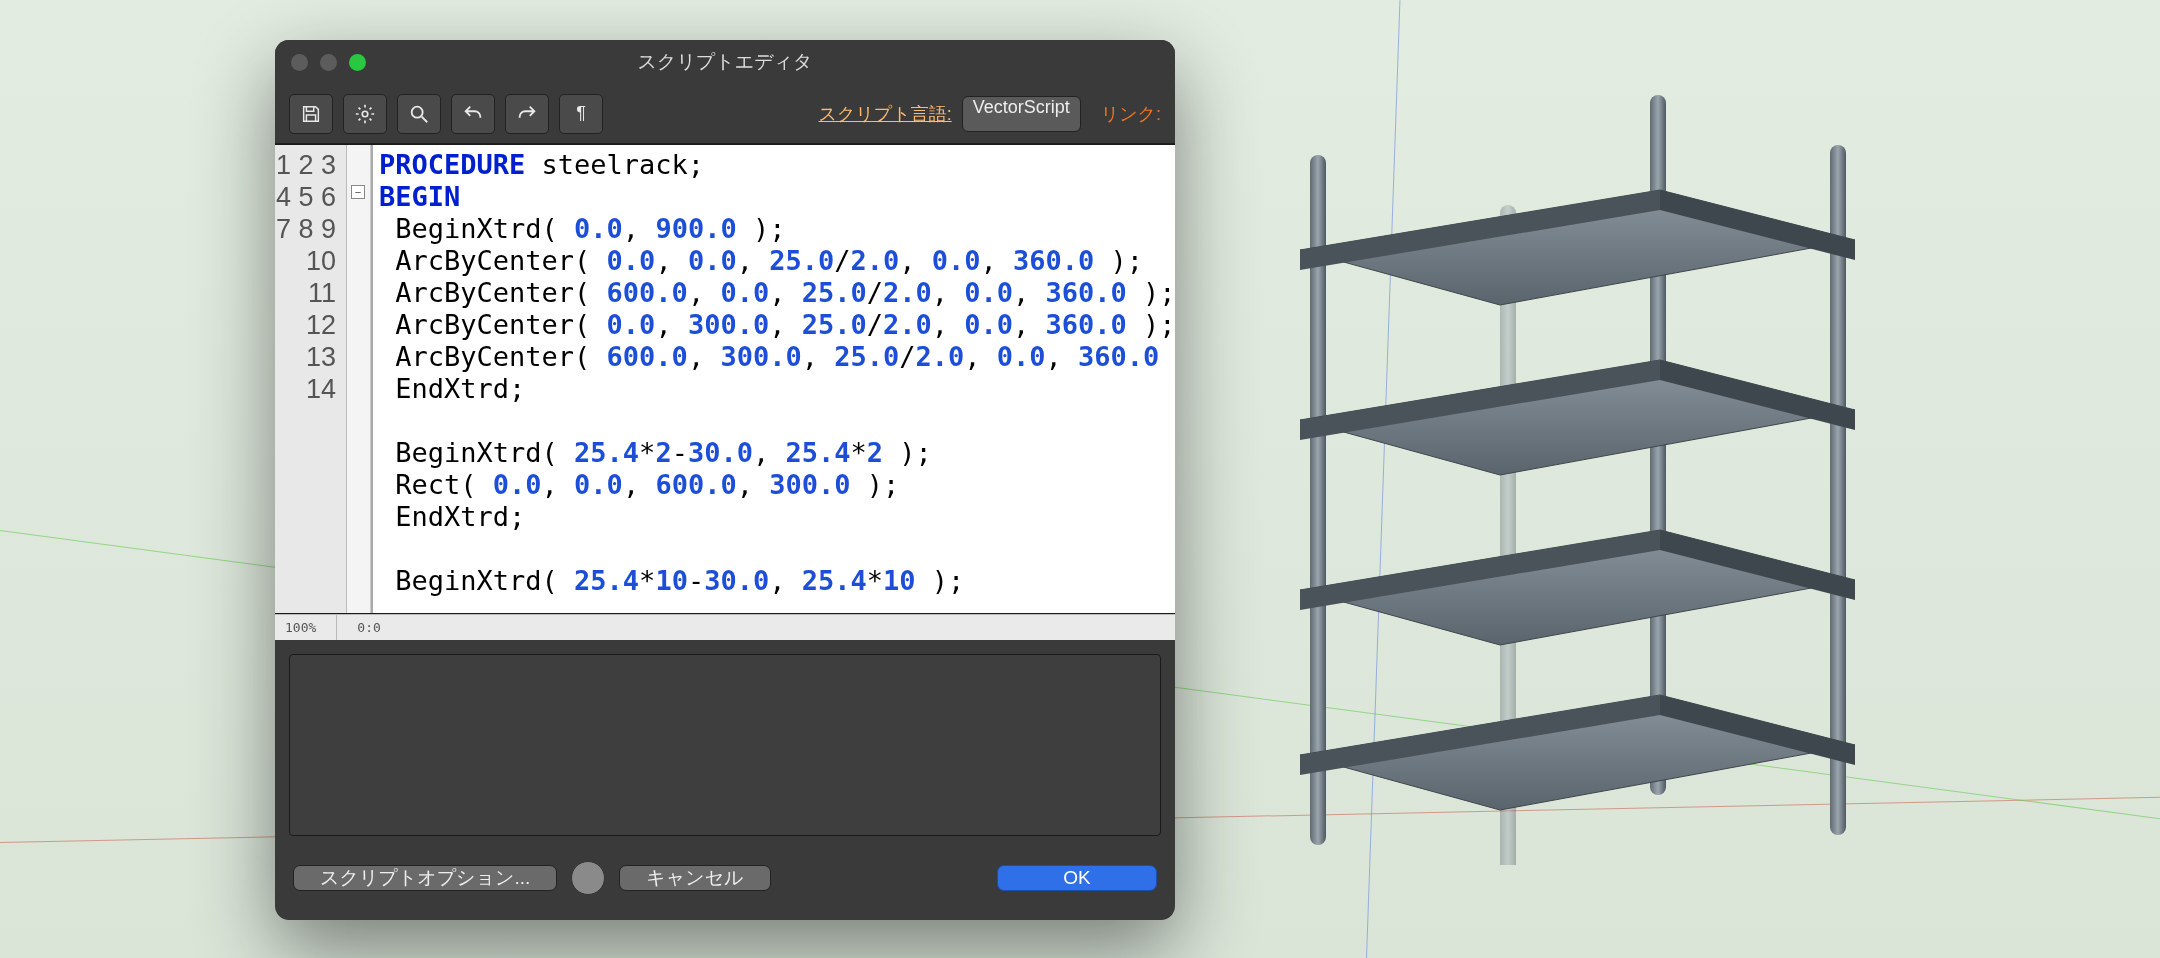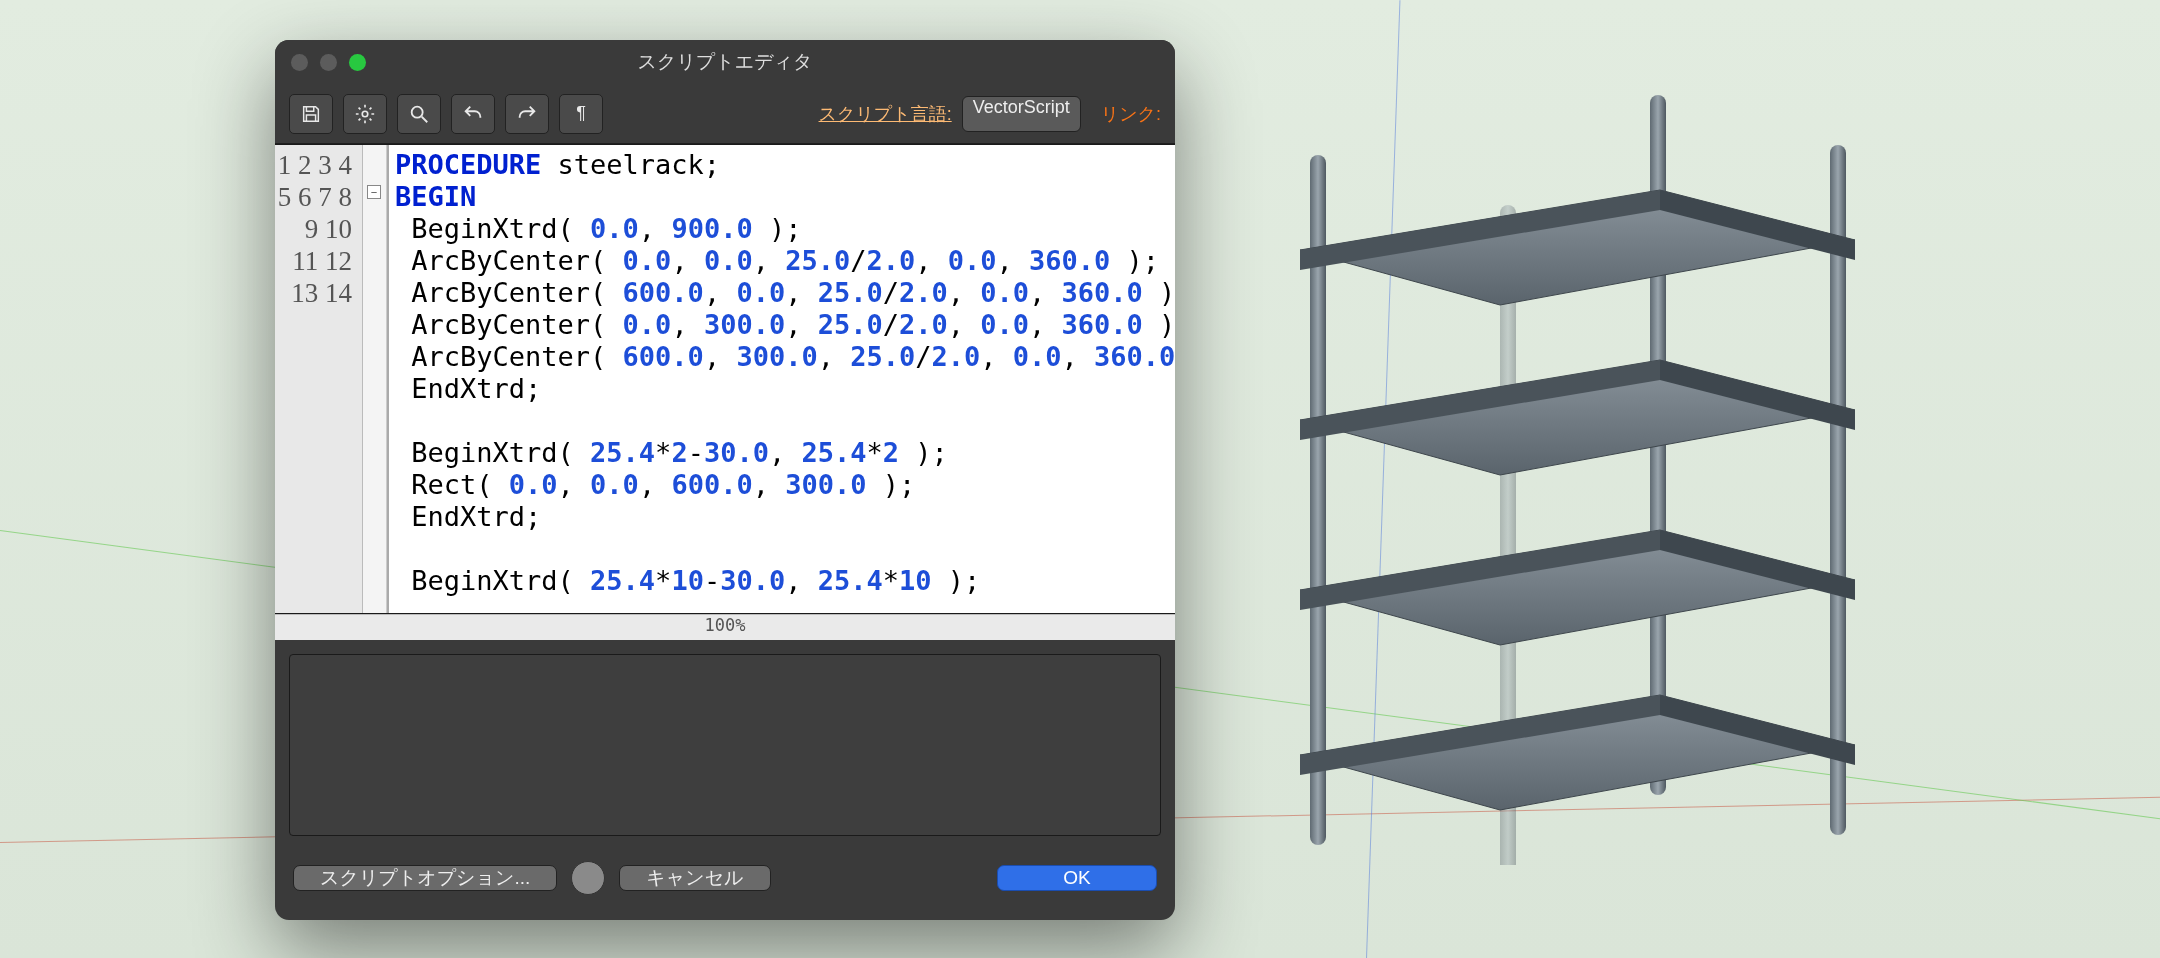--- a/index.html
+++ b/index.html
@@ -138,25 +138,25 @@
 .editor-wrap {
   flex: 0 0 auto;
   display: flex;
   background: #fff;
   border: 1px solid #1a1a1a;
   border-left: none;
   border-right: none;
   height: 470px;
 }
 .gutter {
-  width: 88px;
+  width: 72px;
   background: #e8e8e8;
   border-right: 1px solid #bbb;
   color: #555;
-  font-family: Liberation Serif, serif;
+  font-family: Liberation Sans, sans-serif;
   font-size: 27px;
   text-align: right;
   padding: 4px 10px 0 0;
   line-height: 32px;
 }
 .fold-col {
   width: 24px;
   background: #f4f4f4;
   border-right: 1px solid #ccc;
   position: relative;
@@ -187,24 +187,23 @@
 .num { color: #1d4ed8; font-weight: 700; }
 
 .statusbar {
   height: 26px;
   background: #eaeaea;
   border-top: 1px solid #bbb;
   display: flex;
   align-items: center;
   gap: 20px;
   padding: 0 10px;
-  font-size: 17px;
+  font-size: 13px;
   color: #555;
   font-family: Menlo, monospace;
-  flex-direction: column;
 }
 .statusbar .sep { border-left: 1px solid #bbb; height: 100%; }
 
 .console {
   flex: 1;
   background: #3e3e3e;
   border: 1px solid #1a1a1a;
   margin: 14px;
   border-radius: 4px;
 }

